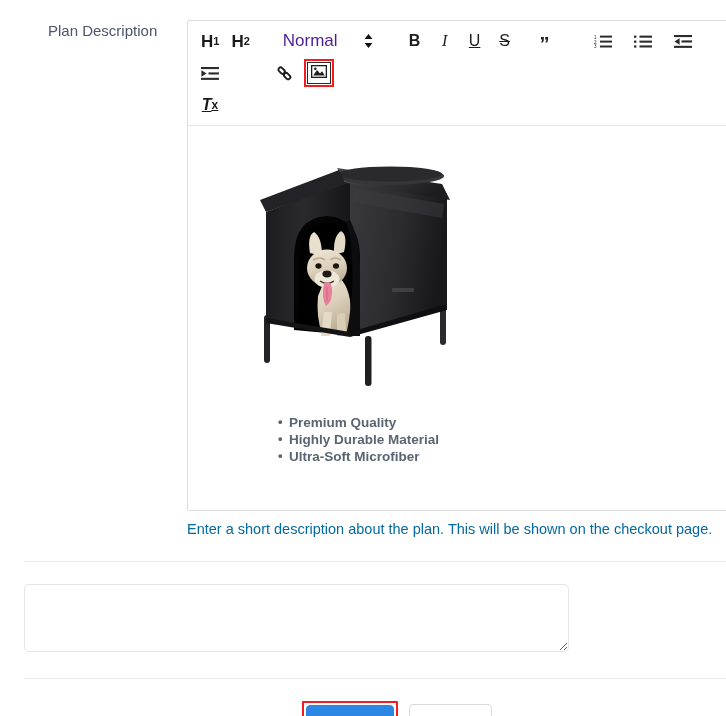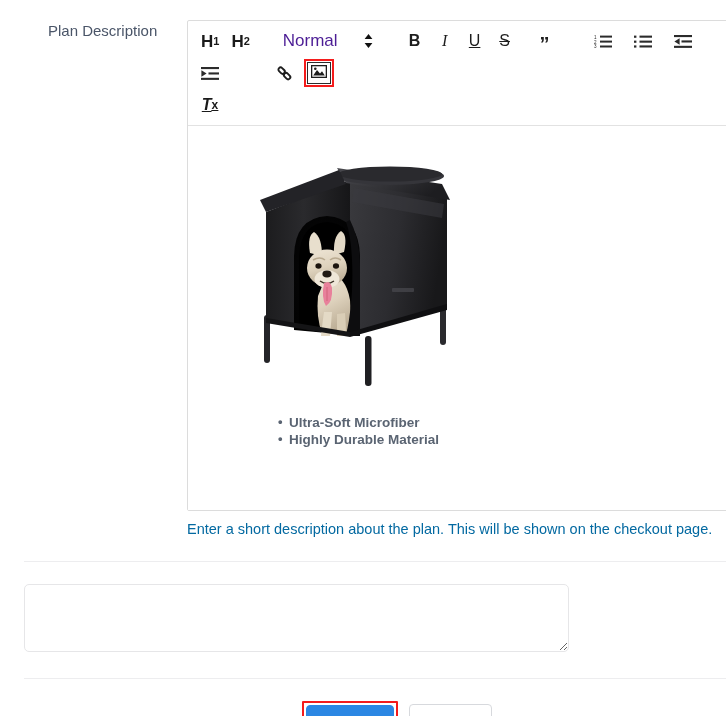--- a/index.html
+++ b/index.html
@@ -423,22 +423,23 @@
               <path d="M108,80 Q118,100 118,126 L118,196 L104,196 Q112,160 110,120 Q109,96 104,82 Z" fill="#0d0d0f"></path>
 
               <path d="M24,178 L108,192 L108,197 L24,183 Z" fill="#141416"></path>
               <path d="M108,192 L205,164 L205,170 L108,197 Z" fill="#0f0f11"></path>
 
               <rect x="150" y="148" width="22" height="4" rx="1" fill="#4a4a50" opacity="0.7"></rect>
             </svg>
           </div>
 
           <ul class="bullets">
+            <li>Premium Quality</li>
+            <li>Highly Durable Material</li>
             <li>Ultra-Soft Microfiber</li>
-            <li>Highly Durable Material</li>
           </ul>
 
         </div>
       </div>
 
       <div class="help-text">Enter a short description about the plan. This will be shown on the checkout page.</div>
     </div>
   </div>
 
   <div style="height:22px"></div>

